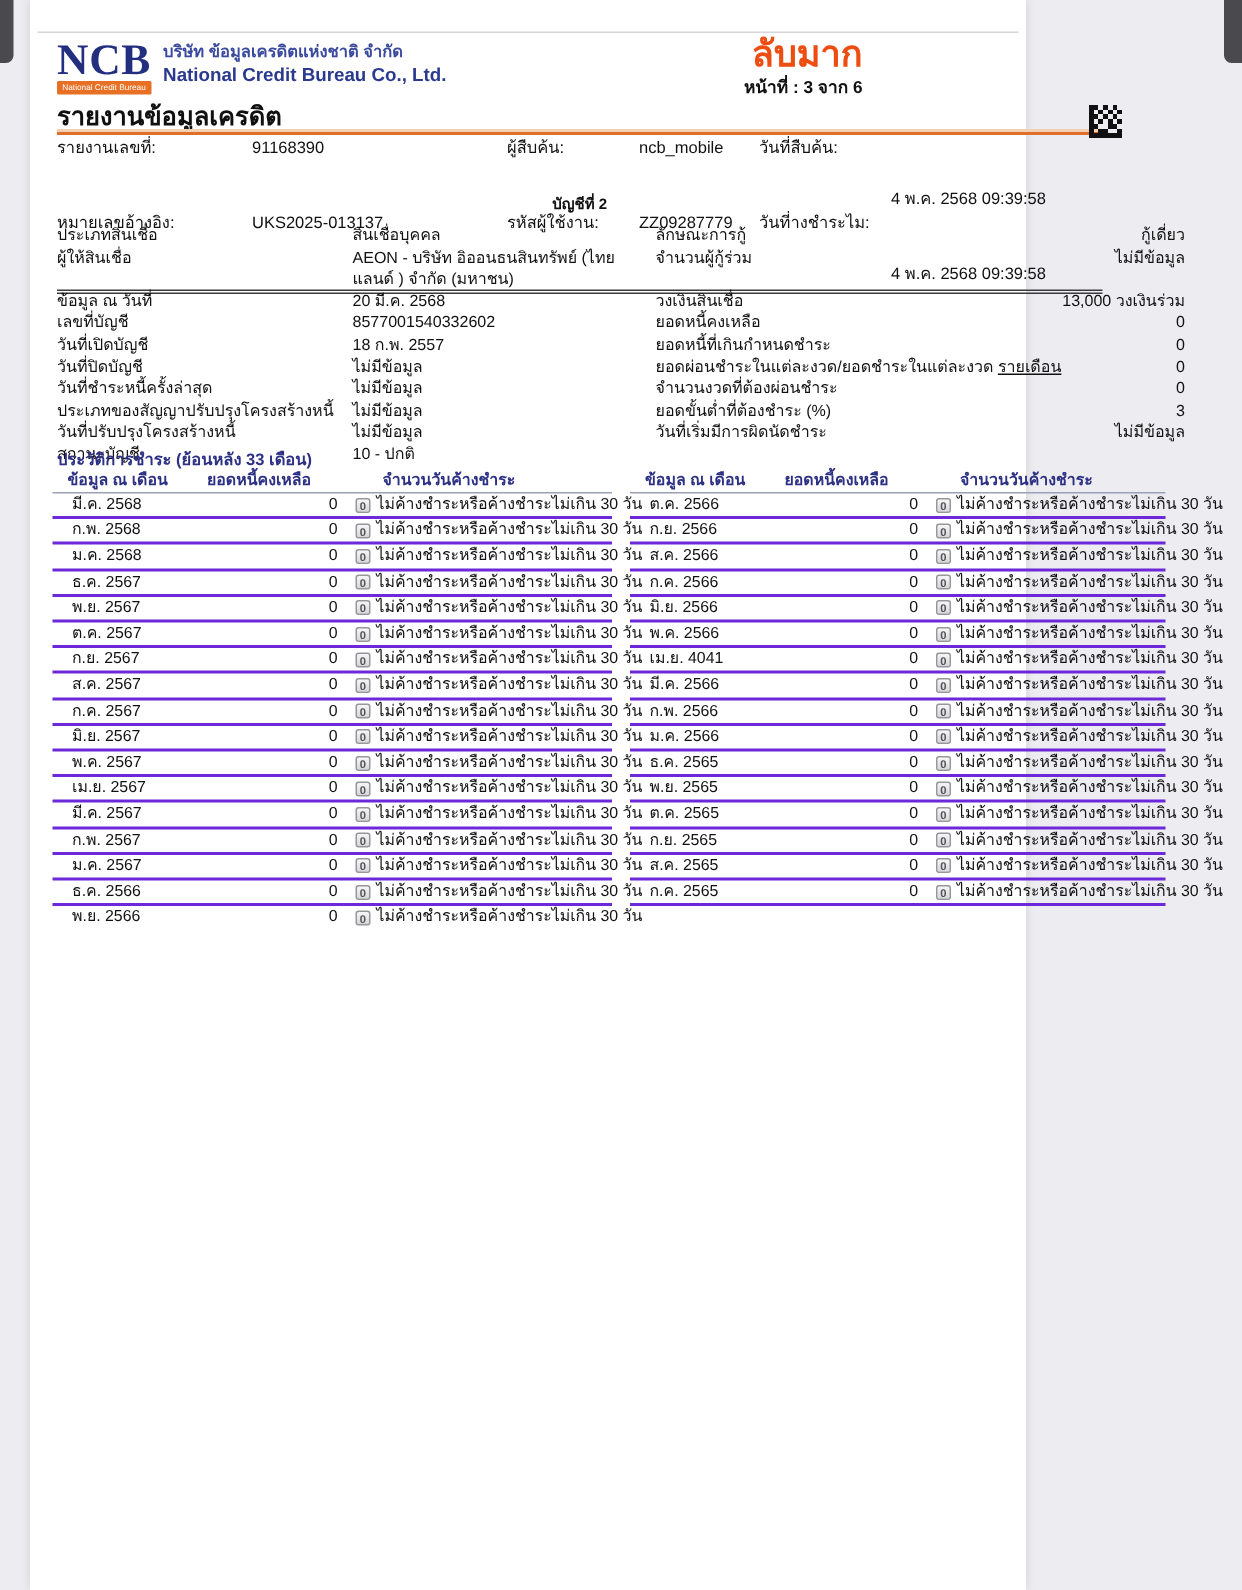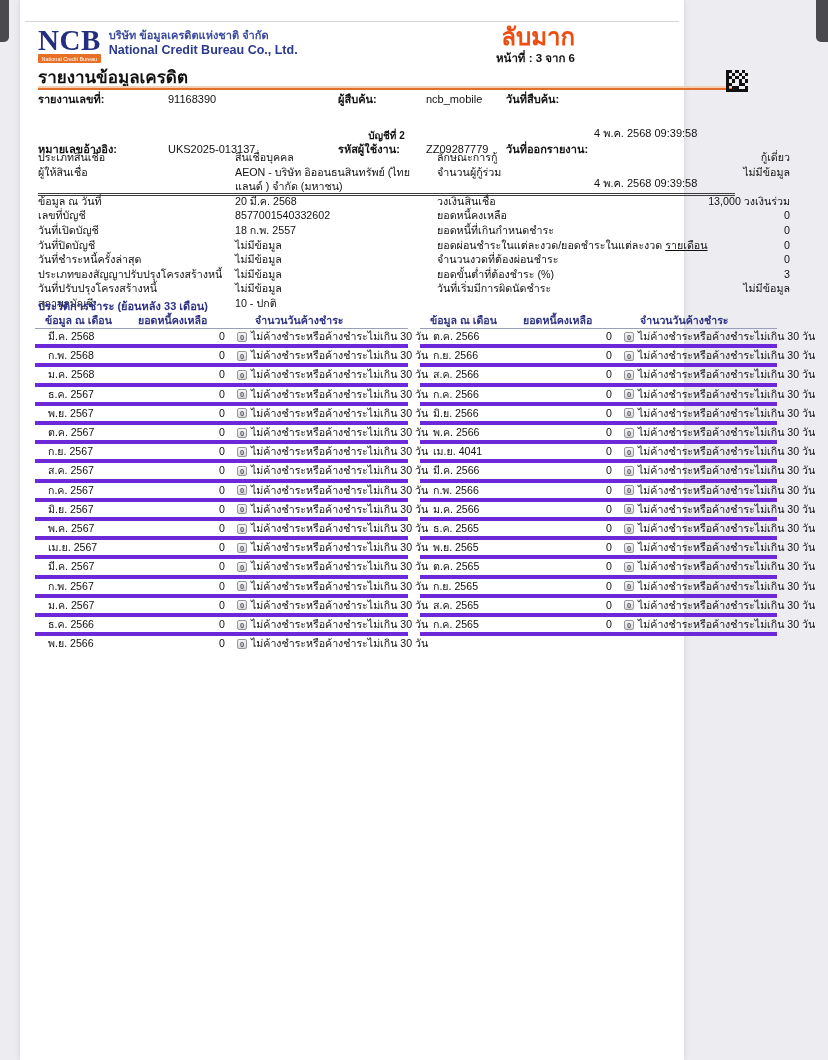--- a/index.html
+++ b/index.html
@@ -33,21 +33,21 @@
   .conf-block { position:absolute; top:26px; right:109px; text-align:right; }
   .conf { color:#ee4d12; font-weight:bold; font-size:24px; line-height:21px; }
   .page-info { font-weight:bold; font-size:11.5px; margin-top:2px; color:#111; }
 
   .doc-title { position:absolute; top:63px; left:18px; font-size:17px; font-weight:bold; color:#101010; }
   .title-rule { position:absolute; top:86px; left:18px; width:697px; height:2px; background:#f3d0b4; }
 
   
   .info-table { position:absolute; top:88px; left:18px; width:697px; border-top:2px solid #e06f2b; border-bottom:3px double #3a3a3a; padding:1px 0 2px 0; }
   .info-row { display:grid; grid-template-columns:130px 170px 88px 80px 88px 141px; font-size:11px; line-height:16px; }
-  .info-row .lab { font-weight:bold; }
+  .info-row .lab { font-weight:normal; }
   .info-row .val {}
   .info-row .val.r { text-align:left;margin-top:34px; }
 
   .barcode { position:absolute; top:70px; left:706px; width:22px; height:22px; }
 
   
   .acct-title { position:absolute; top:128px; left:18px; width:697px; text-align:center; font-size:10px; font-weight:bold; }
   .acct-grid { position:absolute; top:150px; left:18px; width:752px; font-size:10.7px; }
   .a-row { display:grid; grid-template-columns:197px 202px 208px 1fr; align-items:start; line-height:14.6px; }
   .a-ll { white-space:nowrap; }
@@ -58,21 +58,21 @@
 
   
   .hist-title { position:absolute; top:297px; left:18px; font-size:11px; font-weight:bold; color:#2d3184; }
   .htable { position:absolute; top:313px; font-size:10.6px; }
   .htable.left  { left:15px; width:373px; }
   .htable.right { left:400px; width:357px; }
   .h-head { display:grid; grid-template-columns:103px 103px 1fr; color:#2d3184; font-weight:bold; line-height:15px; border-bottom:1.5px solid #9aa0b8; }
   .h-head .hc1 { padding-left:10px; white-space:nowrap; }
   .h-head .hc2 { white-space:nowrap; }
   .h-head .hc3 { padding-left:14px; white-space:nowrap; }
-  .h-row { display:grid; grid-template-columns:90px 100px 1fr; line-height:15.2px; border-bottom:4px solid #6d28d9; align-items:center; }
+  .h-row { display:grid; grid-template-columns:90px 100px 1fr; line-height:15.2px; border-bottom:2px solid #6d28d9; align-items:center; }
   .htable.right .h-row { grid-template-columns:90px 102px 1fr; }
   .h-month { padding-left:13px; white-space:nowrap; }
   .h-bal { text-align:right; }
   .h-status { padding-left:12px; display:flex; align-items:center; gap:4px; white-space:nowrap; }
   .zbox {
     display:inline-block; width:10px; height:10px; flex:0 0 10px;
     background:linear-gradient(#f6f6f8,#d7d7db);
     border:1px solid #96969c; border-radius:2px;
     font-size:7.5px; line-height:9px; text-align:center; color:#555; font-weight:bold;
   }
@@ -115,21 +115,21 @@
         <span class="val">ncb_mobile</span>
         <span class="lab">วันที่สืบค้น:</span>
         <span class="val r">4 พ.ค. 2568 09:39:58</span>
       </div>
 
       <div class="info-row">
         <span class="lab">หมายเลขอ้างอิง:</span>
         <span class="val">UKS2025-013137</span>
         <span class="lab">รหัสผู้ใช้งาน:</span>
         <span class="val">ZZ09287779</span>
-        <span class="lab">วันที่ออกรายงาน:</span>
+        <span class="lab">วันที่างชำระไม:</span>
         <span class="val r">4 พ.ค. 2568 09:39:58</span>
       </div>
     </div>
 
   <svg class="barcode" viewBox="0 0 7 7" shape-rendering="crispEdges">
     <rect x="0" y="0" width="1" height="7" fill="#111"></rect>
     <rect x="0" y="6" width="7" height="1" fill="#111"></rect>
     <rect x="1" y="0" width="1" height="1" fill="#111"></rect>
       <rect x="3" y="0" width="1" height="1" fill="#111"></rect>
       <rect x="5" y="0" width="1" height="1" fill="#111"></rect>

